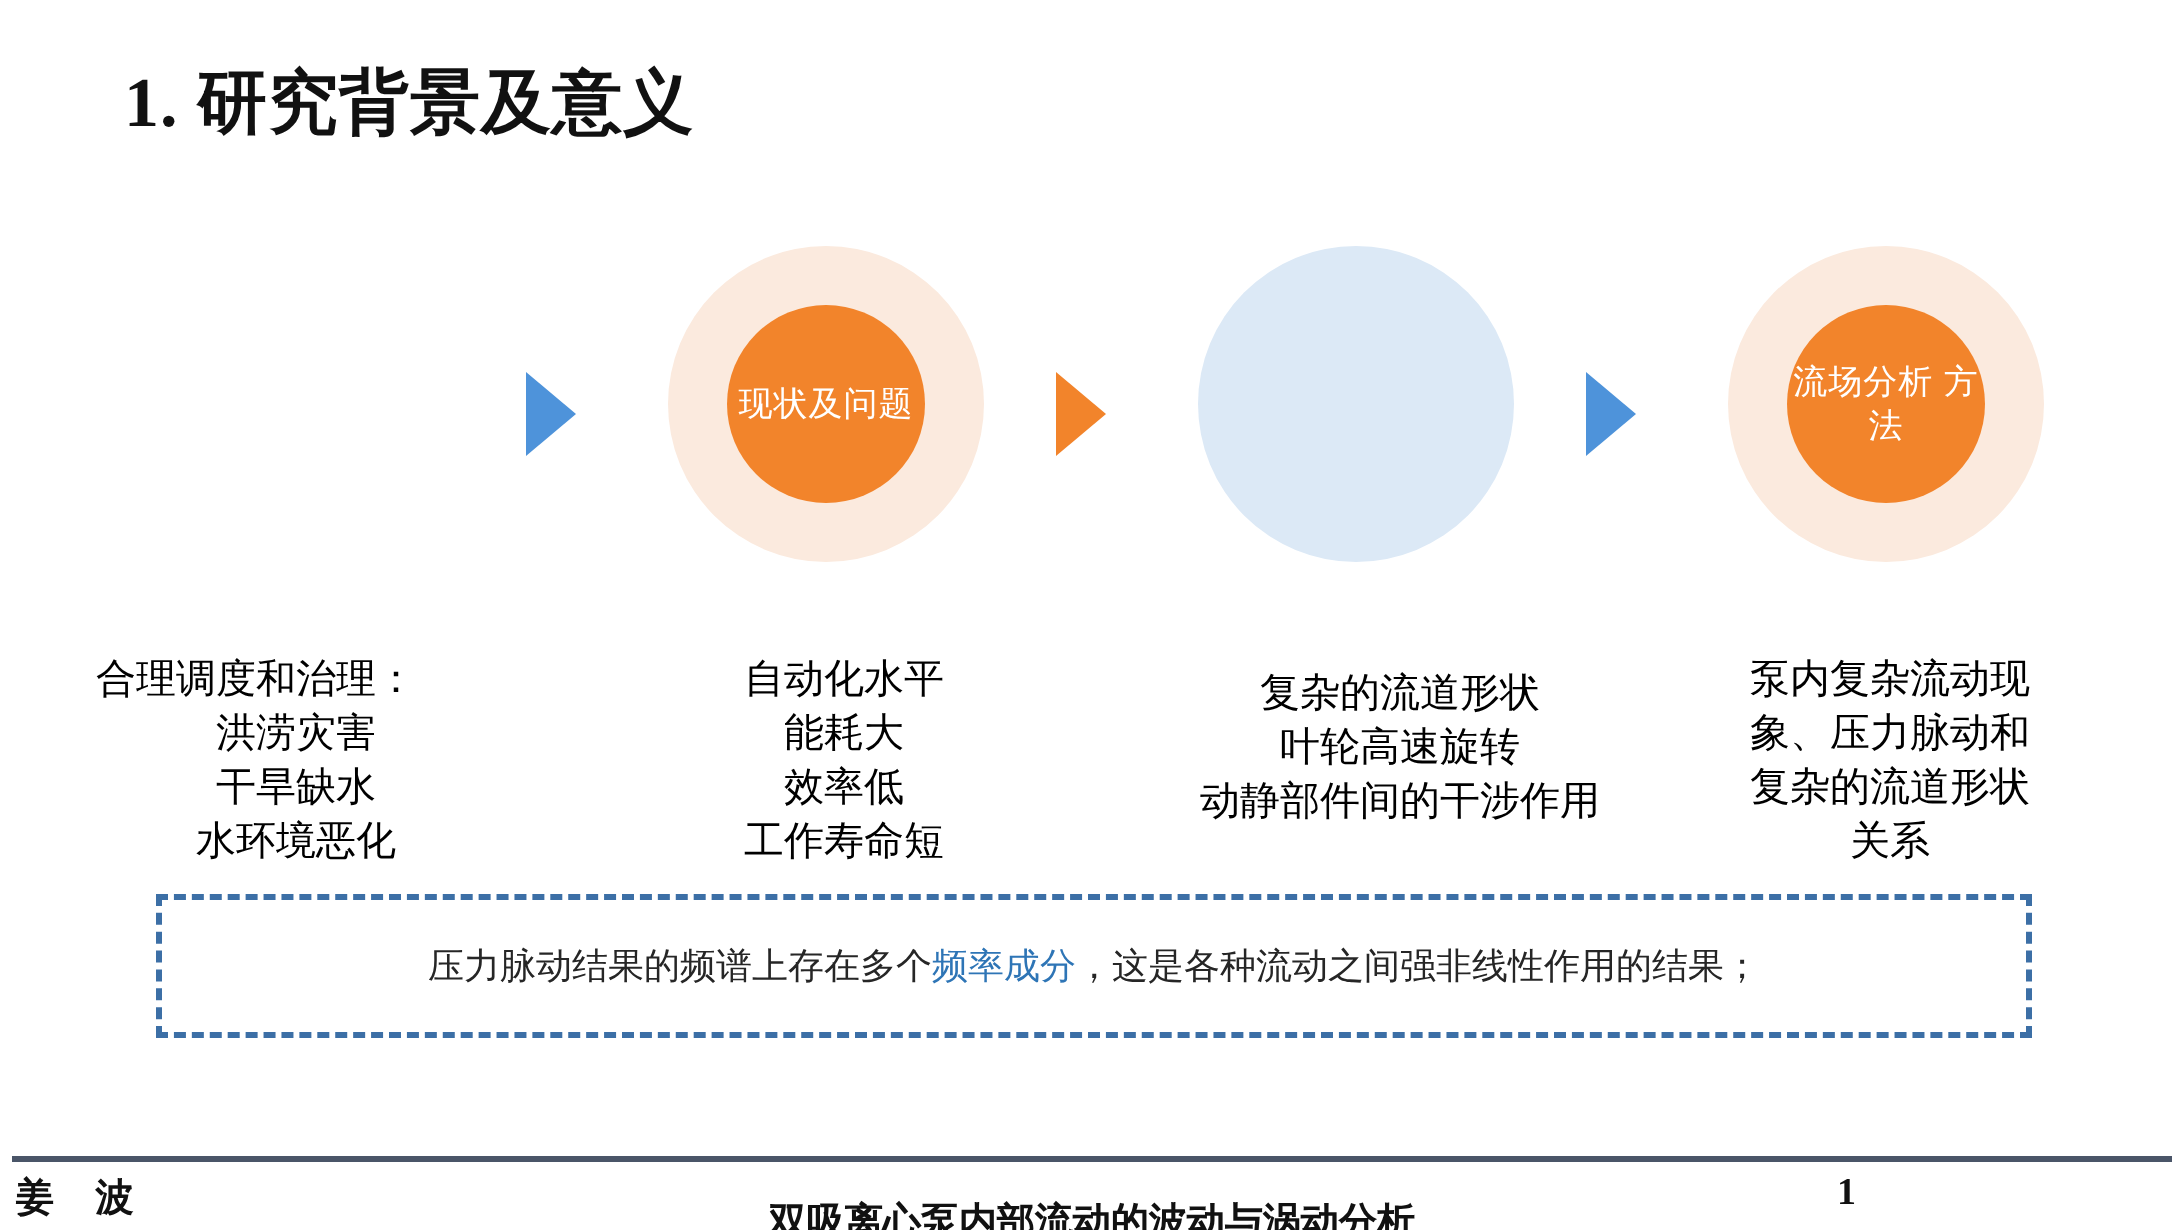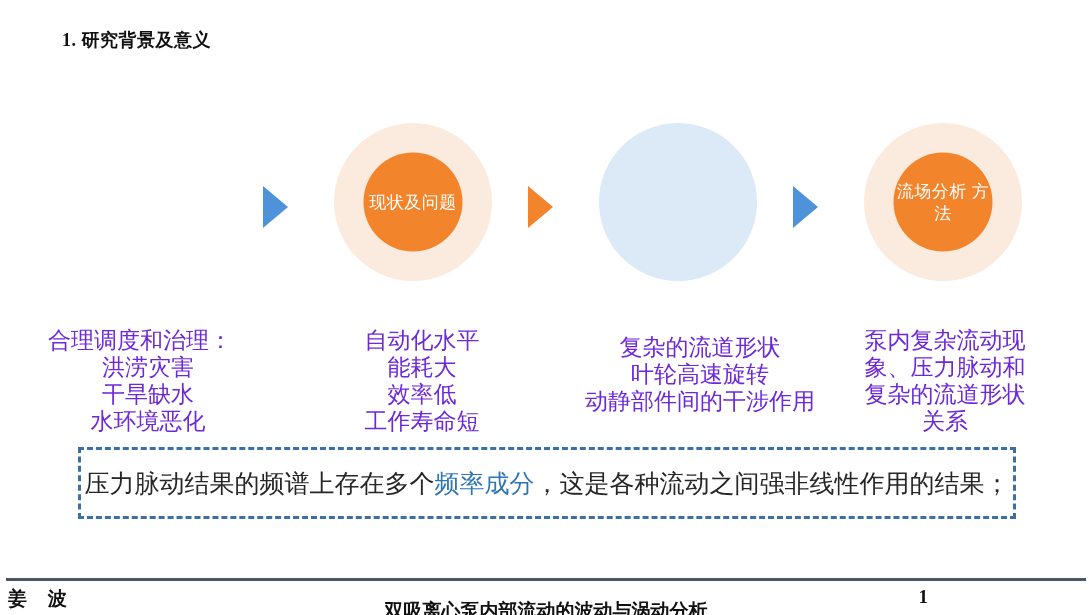--- a/index.html
+++ b/index.html
@@ -15,21 +15,21 @@
     overflow: hidden;
     position: relative;
   }
 
   
   #slide-title {
     position: absolute;
     left: 62px;
     top: 28px;
     font-family: "Liberation Serif", "DejaVu Serif", serif;
-    font-size: 18px;
+    font-size: 35px;
     font-weight: bold;
     letter-spacing: 0.5px;
     color: #111111;
     white-space: nowrap;
   }
 
   
   #process-row {
     position: absolute;
     left: 0;
@@ -82,23 +82,23 @@
     border-top: 21px solid transparent;
     border-bottom: 21px solid transparent;
   }
   .arrow.blue  { border-left: 25px solid #4e93da; }
   .arrow.orange{ border-left: 25px solid #f2842b; }
 
   
   .caption {
     position: absolute;
     text-align: center;
-    font-size: 23px;
+    font-size: 20px;
     line-height: 27px;
-    color: #6d28d9;
+    color: #000000;
     white-space: pre-line;
   }
   .caption .lead {
     display: block;
     text-align: left;
   }
 
   
   #callout {
     position: absolute;
@@ -107,21 +107,21 @@
     width: 938px;
     height: 72px;
     border: 3px dashed #3c6fa6;
     box-sizing: border-box;
     display: flex;
     flex-direction: column;
     align-items: center;
     justify-content: center;
   }
   #callout .line {
-    font-size: 25px;
+    font-size: 18px;
     line-height: 28px;
     color: #262626;
     text-align: right;
     white-space: nowrap;
   }
   #callout .hl { color: #2e75b6; }
 
   
   #footer-rule {
     position: absolute;

